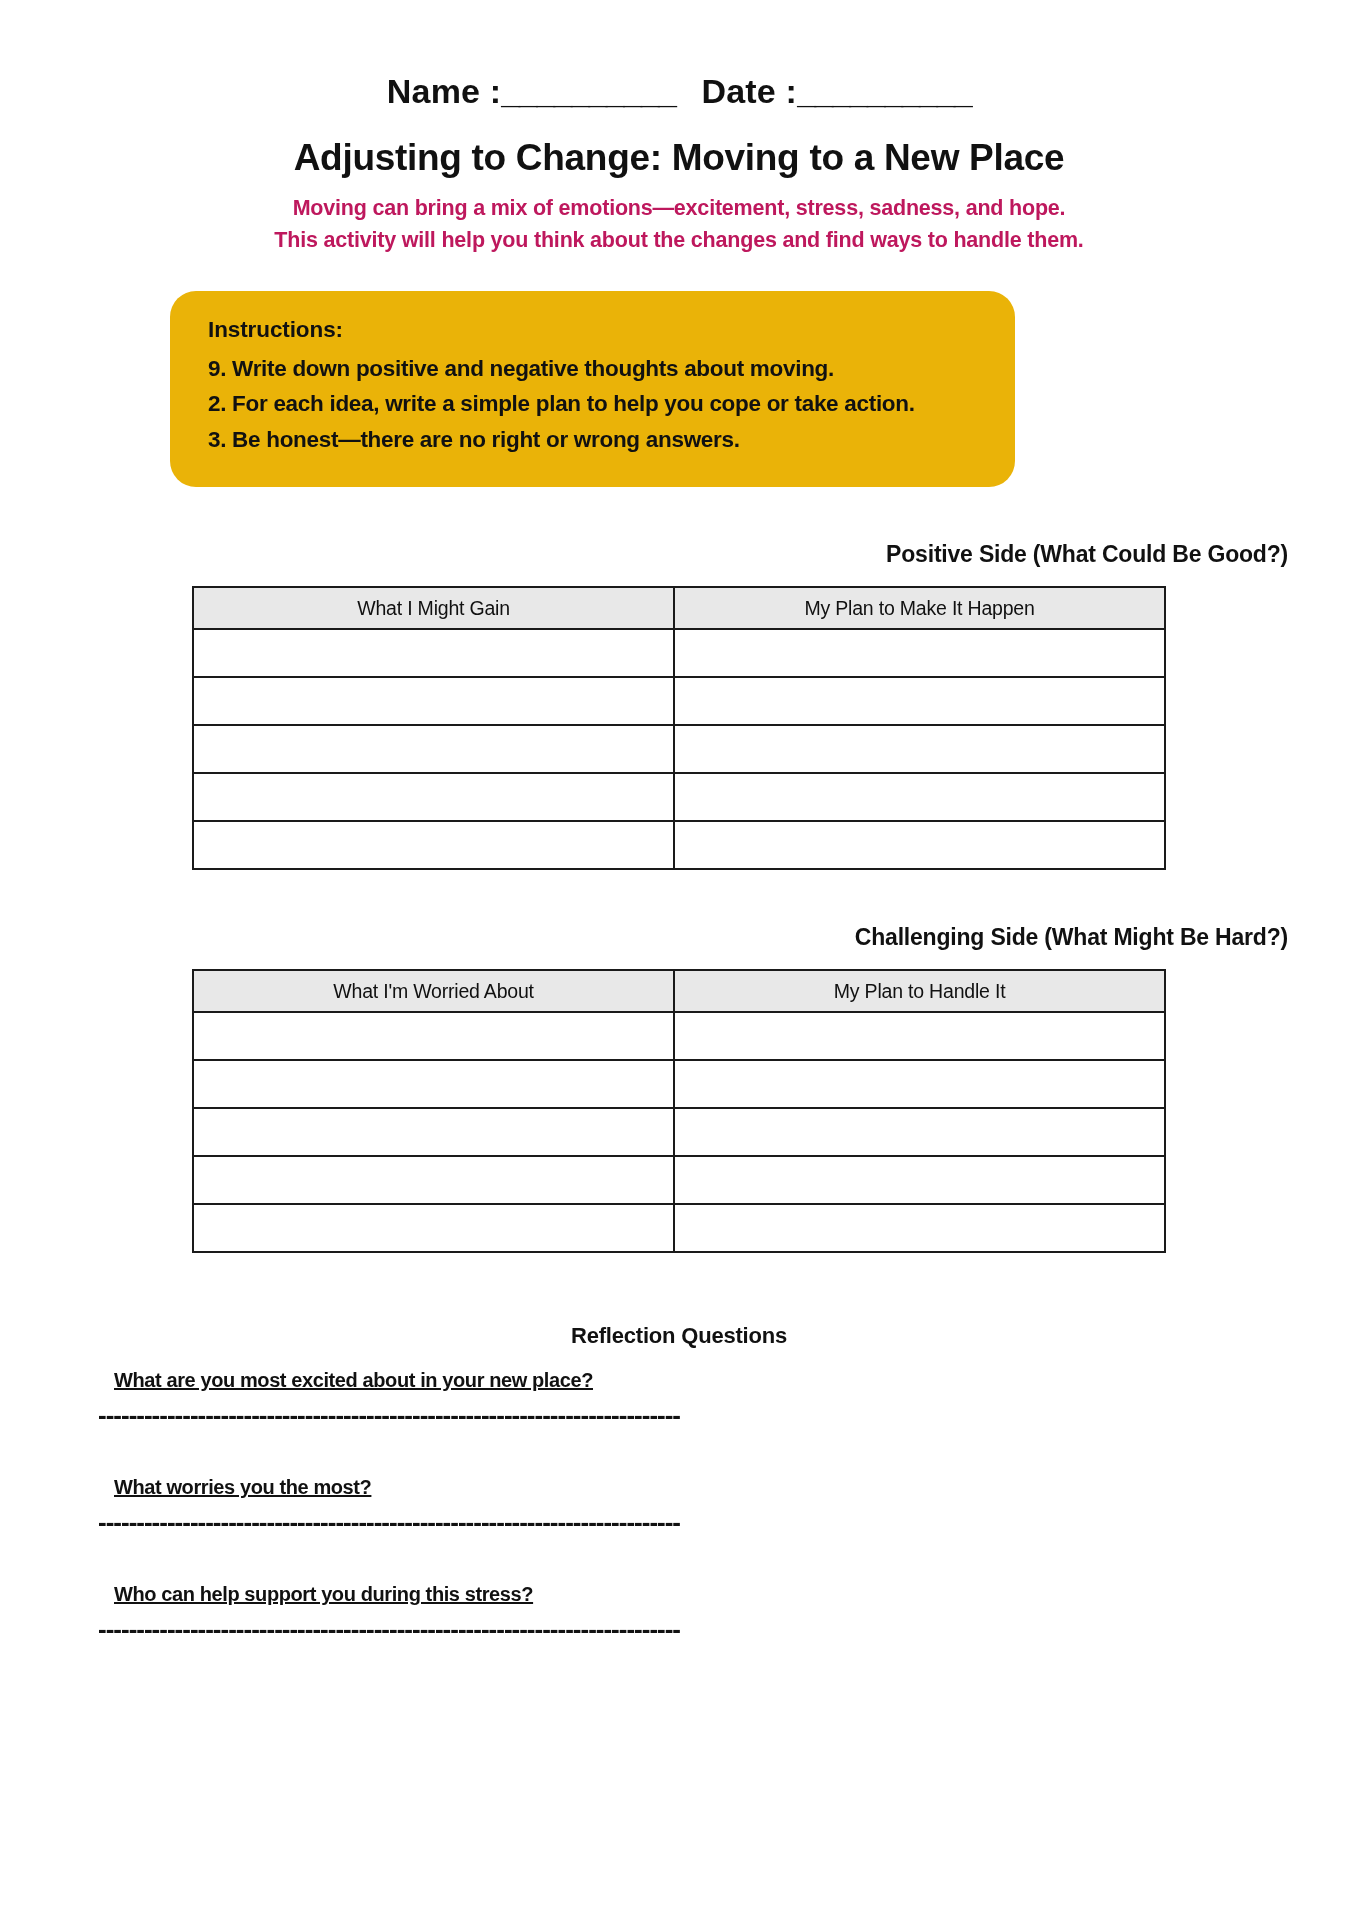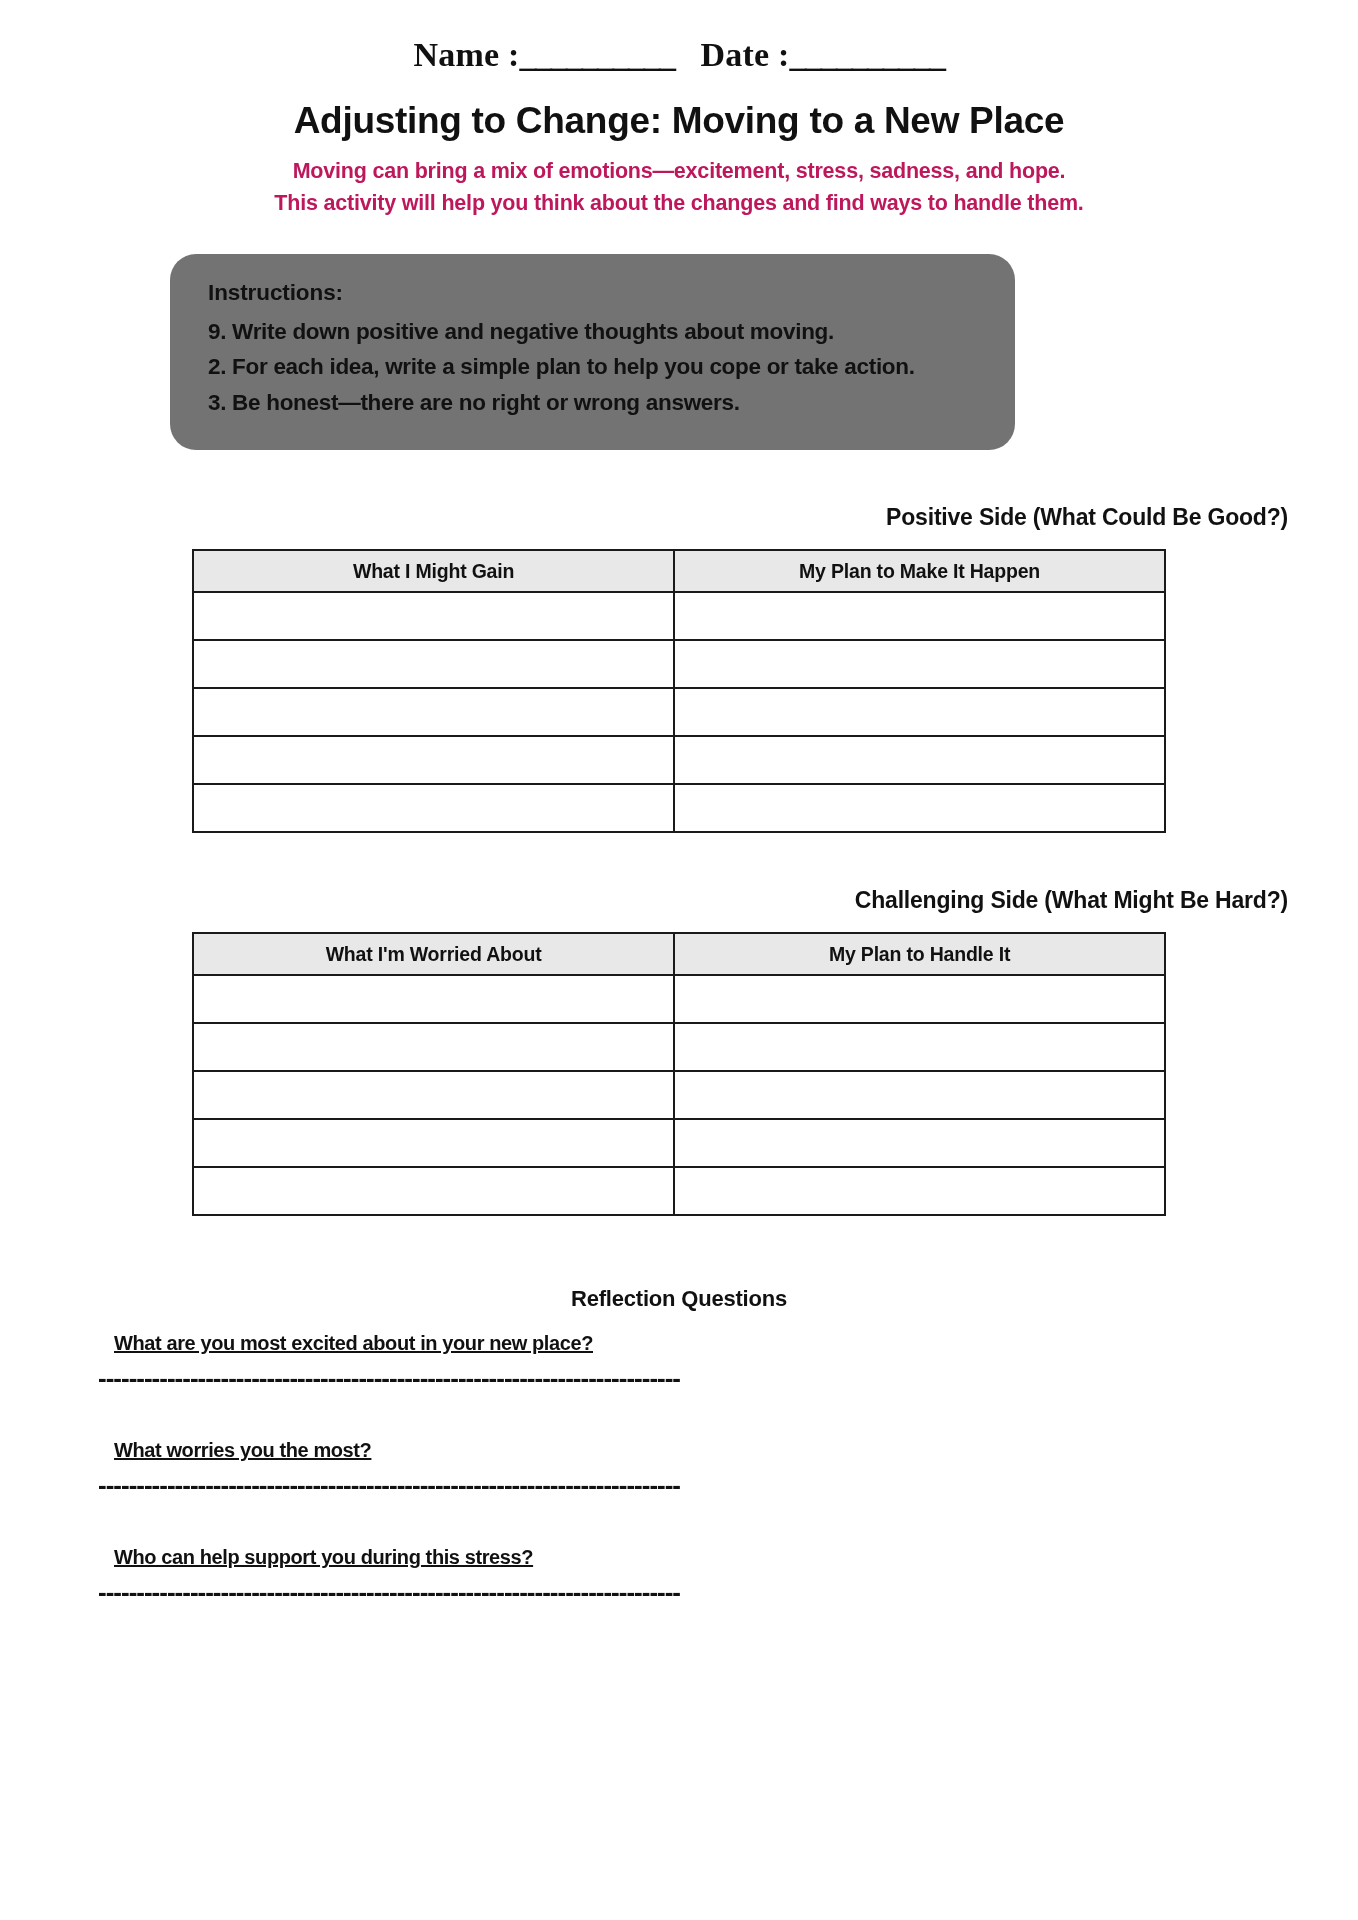--- a/index.html
+++ b/index.html
@@ -22,23 +22,22 @@
     padding: 0 70px;
     position: relative;
   }
 
   
   .namedate {
     text-align: center;
     font-size: 34px;
     font-weight: 700;
     letter-spacing: 0.2px;
-    padding-top: 36px;
+    padding-top: 72px;
     white-space: nowrap;
-    font-family: Liberation Serif, serif;
   }
   .namedate .rule {
     letter-spacing: -1.5px;
     font-weight: 700;
   }
   .namedate .gap { display: inline-block; width: 26px; }
 
   
   .title {
     text-align: center;
@@ -54,21 +53,21 @@
     font-weight: 600;
     line-height: 1.48;
     margin-top: 14px;
     letter-spacing: -0.2px;
   }
 
   
   .instructions {
     margin: 34px 0 0 100px;
     width: 845px;
-    background: #737373;
+    background: #eab308;
     border-radius: 26px;
     padding: 26px 0 30px 38px;
   }
   .instructions .head {
     font-size: 22.5px;
     font-weight: 600;
     margin-bottom: 8px;
     letter-spacing: -0.1px;
   }
   .instructions .step {
@@ -95,21 +94,21 @@
     margin: 0 auto;
     table-layout: fixed;
   }
   table.sheet th, table.sheet td {
     border: 2px solid #1a1a1a;
   }
   table.sheet th {
     background: #e8e8e8;
     height: 42px;
     font-size: 19.5px;
-    font-weight: 700;
+    font-weight: 400;
     letter-spacing: -0.2px;
     text-align: center;
   }
   table.sheet td {
     height: 48px;
     background: #ffffff;
   }
   col.c1 { width: 49.5%; }
   col.c2 { width: 50.5%; }
 

